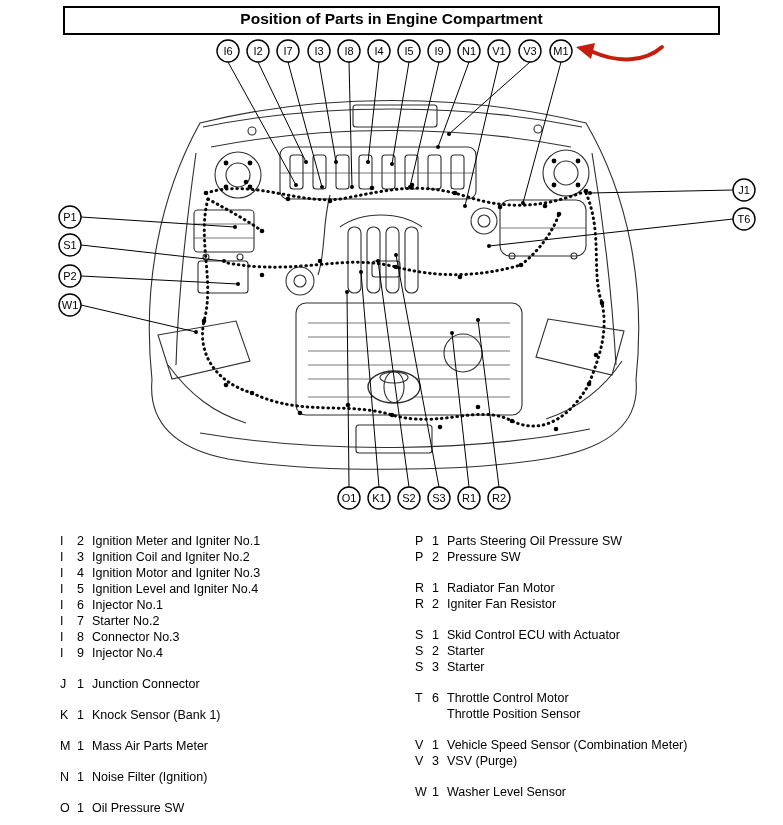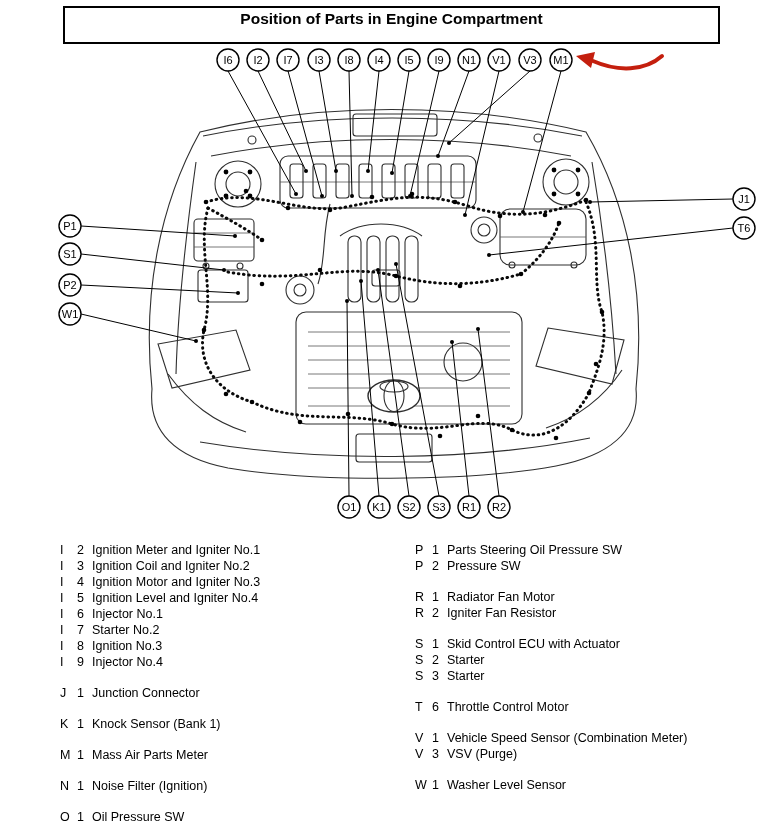--- a/index.html
+++ b/index.html
@@ -6,21 +6,21 @@
   body{
     width:783px;height:825px;overflow:hidden;color:#000;
     font-family:"Liberation Sans", sans-serif;
   }
   .title-box{
     margin:6px 63px 0 63px;
     border:2px solid #000;
     text-align:center;
     font-weight:bold;
     font-size:15.5px;
-    padding:2px 0 14px 0;
+    padding:2px 0 5px 0;
   }
   svg.diagram{display:block;}
   .art{fill:none;stroke:#2f2f2f;stroke-width:1.1;}
   .artf{fill:#fff;stroke:#2f2f2f;stroke-width:1.1;}
   .slat{stroke:#555;stroke-width:0.8;}
   .emb{fill:#fff;stroke:#2f2f2f;stroke-width:1.4;}
   .hz{fill:none;stroke:#0a0a0a;stroke-width:3;stroke-dasharray:0.6 4.6;stroke-linecap:round;}
   .ld{stroke:#000;stroke-width:1;}
   .dt{fill:#000;}
   .co{fill:#fff;stroke:#000;stroke-width:1.4;}
@@ -372,21 +372,21 @@
         <span class="t">Injector No.1</span>
       </div>
     <div class="row">
         <span class="c">I</span>
         <span class="n">7</span>
         <span class="t">Starter No.2</span>
       </div>
     <div class="row">
         <span class="c">I</span>
         <span class="n">8</span>
-        <span class="t">Ignition No.3</span>
+        <span class="t">Connector No.3</span>
       </div>
     <div class="row">
         <span class="c">I</span>
         <span class="n">9</span>
         <span class="t">Injector No.4</span>
       </div>
     <div class="row gap">
         <span class="c">J</span>
         <span class="n">1</span>
         <span class="t">Junction Connector</span>
@@ -446,20 +446,25 @@
     <div class="row">
         <span class="c">S</span>
         <span class="n">3</span>
         <span class="t">Starter</span>
       </div>
     <div class="row gap">
         <span class="c">T</span>
         <span class="n">6</span>
         <span class="t">Throttle Control Motor</span>
       </div>
+    <div class="row">
+        <span class="c"></span>
+        <span class="n"></span>
+        <span class="t">Throttle Position Sensor</span>
+      </div>
     <div class="row gap">
         <span class="c">V</span>
         <span class="n">1</span>
         <span class="t">Vehicle Speed Sensor (Combination Meter)</span>
       </div>
     <div class="row">
         <span class="c">V</span>
         <span class="n">3</span>
         <span class="t">VSV (Purge)</span>
       </div>

